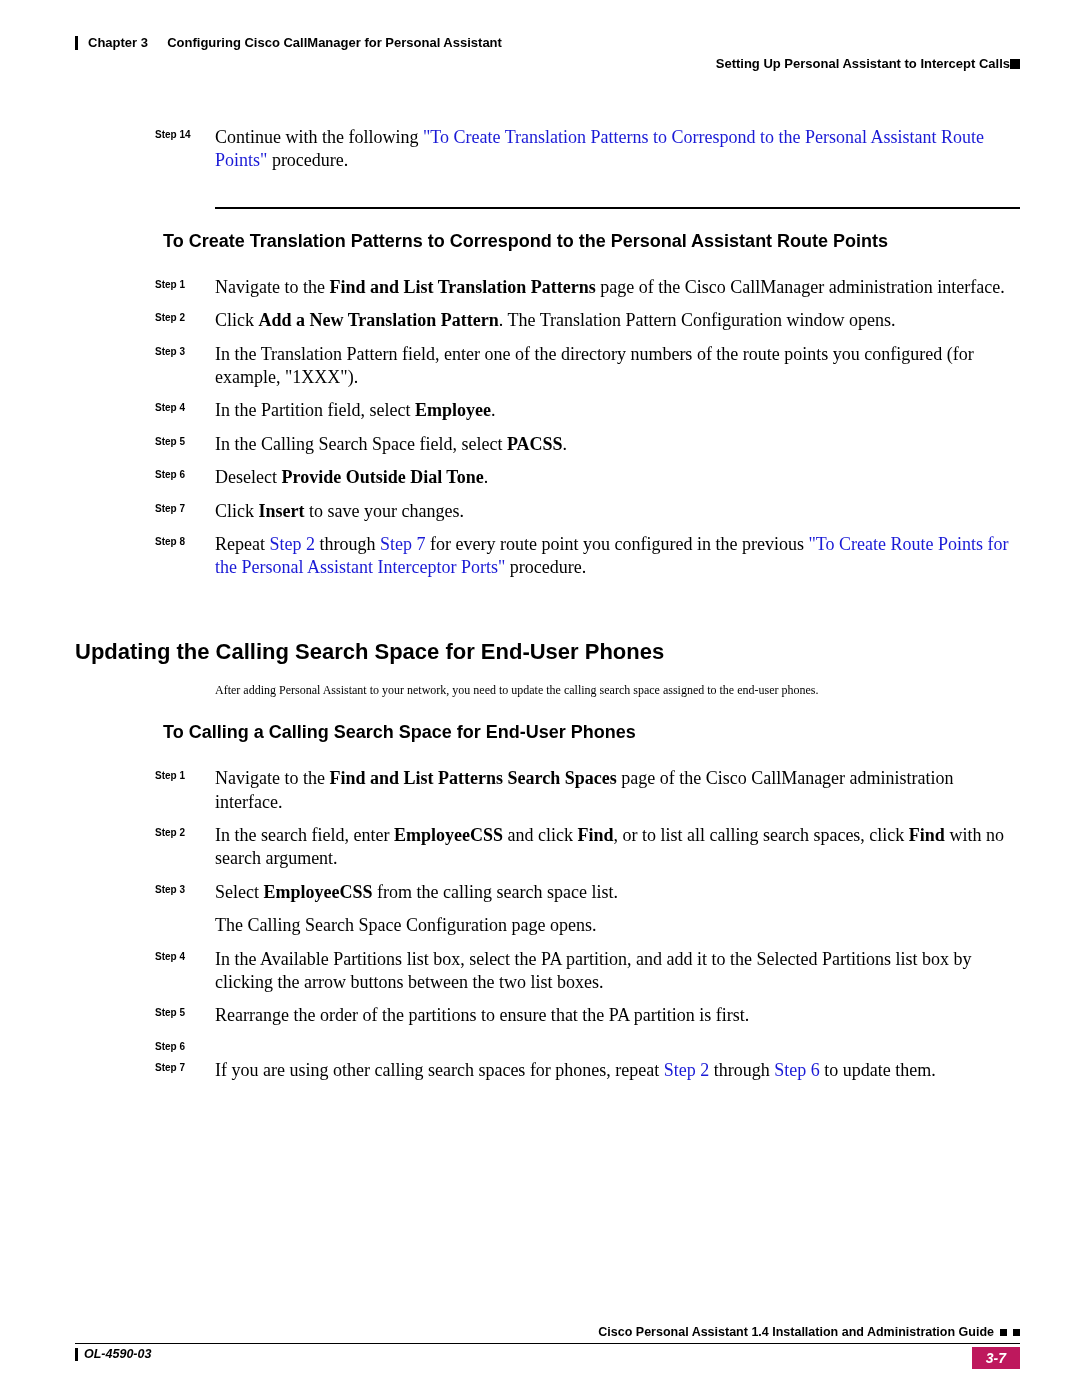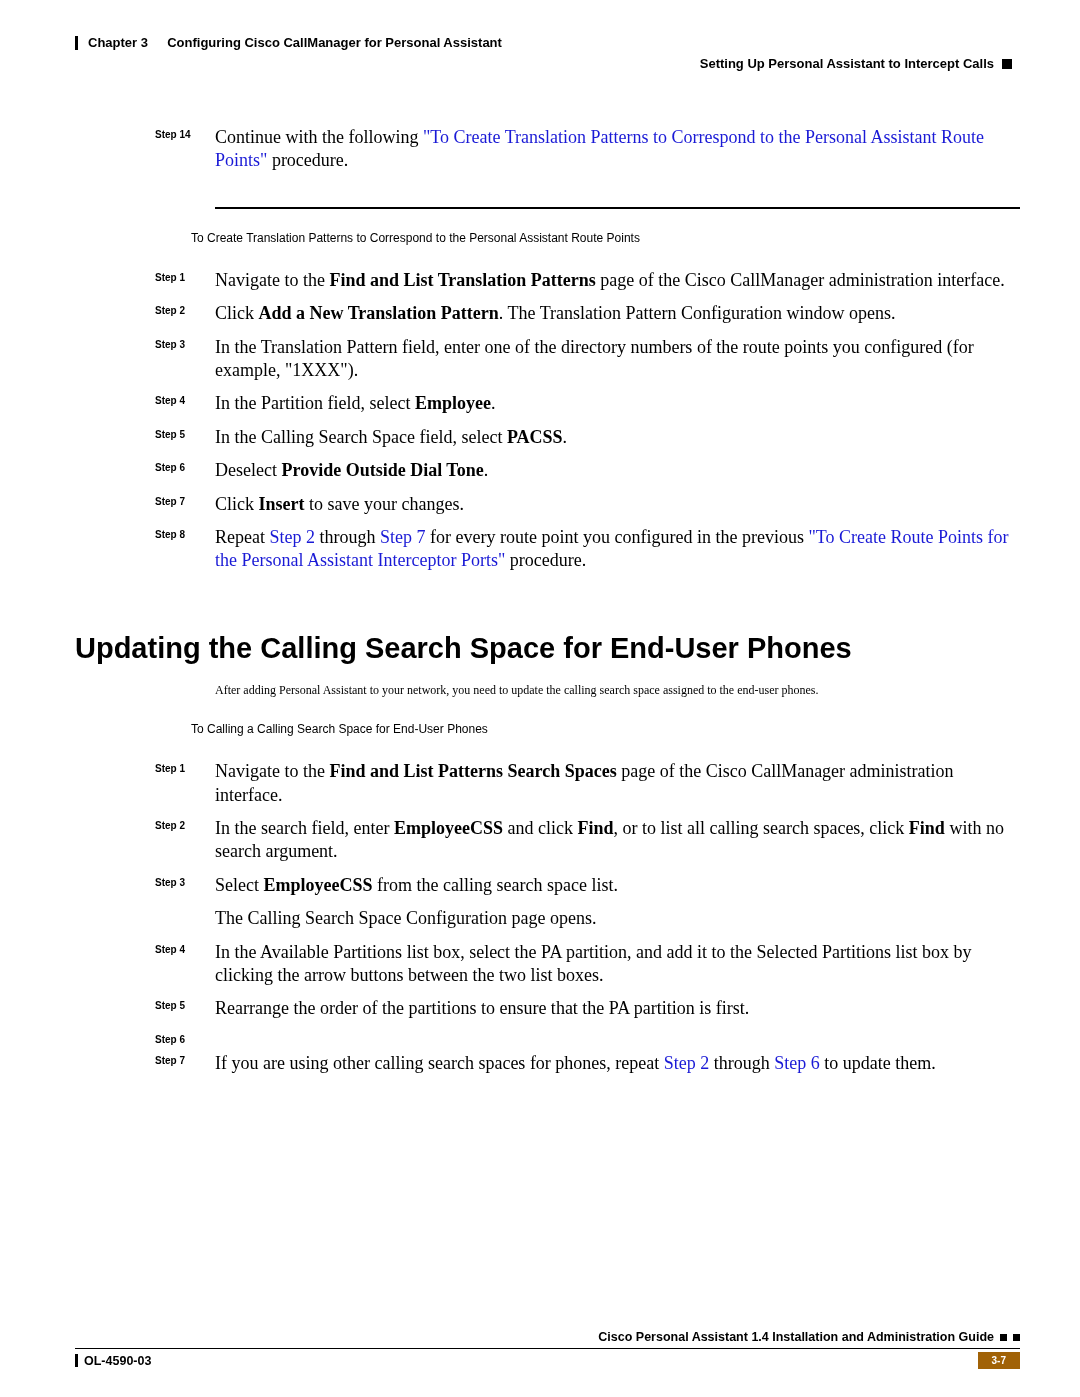--- a/index.html
+++ b/index.html
@@ -33,25 +33,24 @@
   }
   .header-left .vline {
     display: inline-block;
     width: 3px;
     height: 14px;
     background: #000;
     margin-right: 4px;
   }
   .header-right {
     position: absolute;
-    right: 8px;
+    right: 0;
     top: 26px;
     display: flex;
     align-items: center;
-    gap: 8px;
   }
   .sq {
     display: inline-block;
     width: 10px;
     height: 10px;
     background: #000;
   }
   .content {
     padding-top: 40px;
   }
@@ -82,30 +81,30 @@
   .link {
     color: #1a1ad6;
   }
   .hr {
     border: none;
     border-top: 2px solid #000;
     margin: 30px 0 22px 140px;
   }
   .subheading {
     font-family: Arial, Helvetica, sans-serif;
-    font-weight: normal;
-    font-size: 12px;
-    margin-left: 116px;
+    font-weight: bold;
+    font-size: 18px;
+    margin-left: 88px;
     margin-top: 0;
     margin-bottom: 24px;
   }
   .h2 {
     font-family: Arial, Helvetica, sans-serif;
     font-weight: bold;
-    font-size: 29px;
+    font-size: 22px;
     margin: 55px 0 18px 0;
   }
   .intro {
     margin-left: 140px;
     font-size: 12px;
     line-height: 1.3;
     margin-bottom: 24px;
   }
   b.serif {
     font-family: "Times New Roman", Times, serif;
@@ -131,40 +130,41 @@
   }
   .footer-top .sq-sm {
     display: inline-block;
     width: 7px;
     height: 7px;
     background: #000;
   }
   .footer-bottom {
     display: flex;
     justify-content: space-between;
-    align-items: center;
+    align-items: flex-start;
     padding-top: 3px;
+    font-style: italic;
   }
   .footer-left {
     display: flex;
     align-items: center;
     gap: 6px;
   }
   .footer-left .vline-sm {
     display: inline-block;
     width: 3px;
     height: 13px;
     background: #000;
   }
   .page-num-box {
-    background: #a16207;
+    background: #be185d;
     color: #fff;
     padding: 3px 14px;
     font-weight: bold;
-    font-size: 10px;
+    font-size: 14px;
   }
   .steps-block {
     display: flex;
     flex-direction: column;
     gap: 6px;
   }
   .steps-block .step-row {
     margin-top: 0;
   }
 </style>

